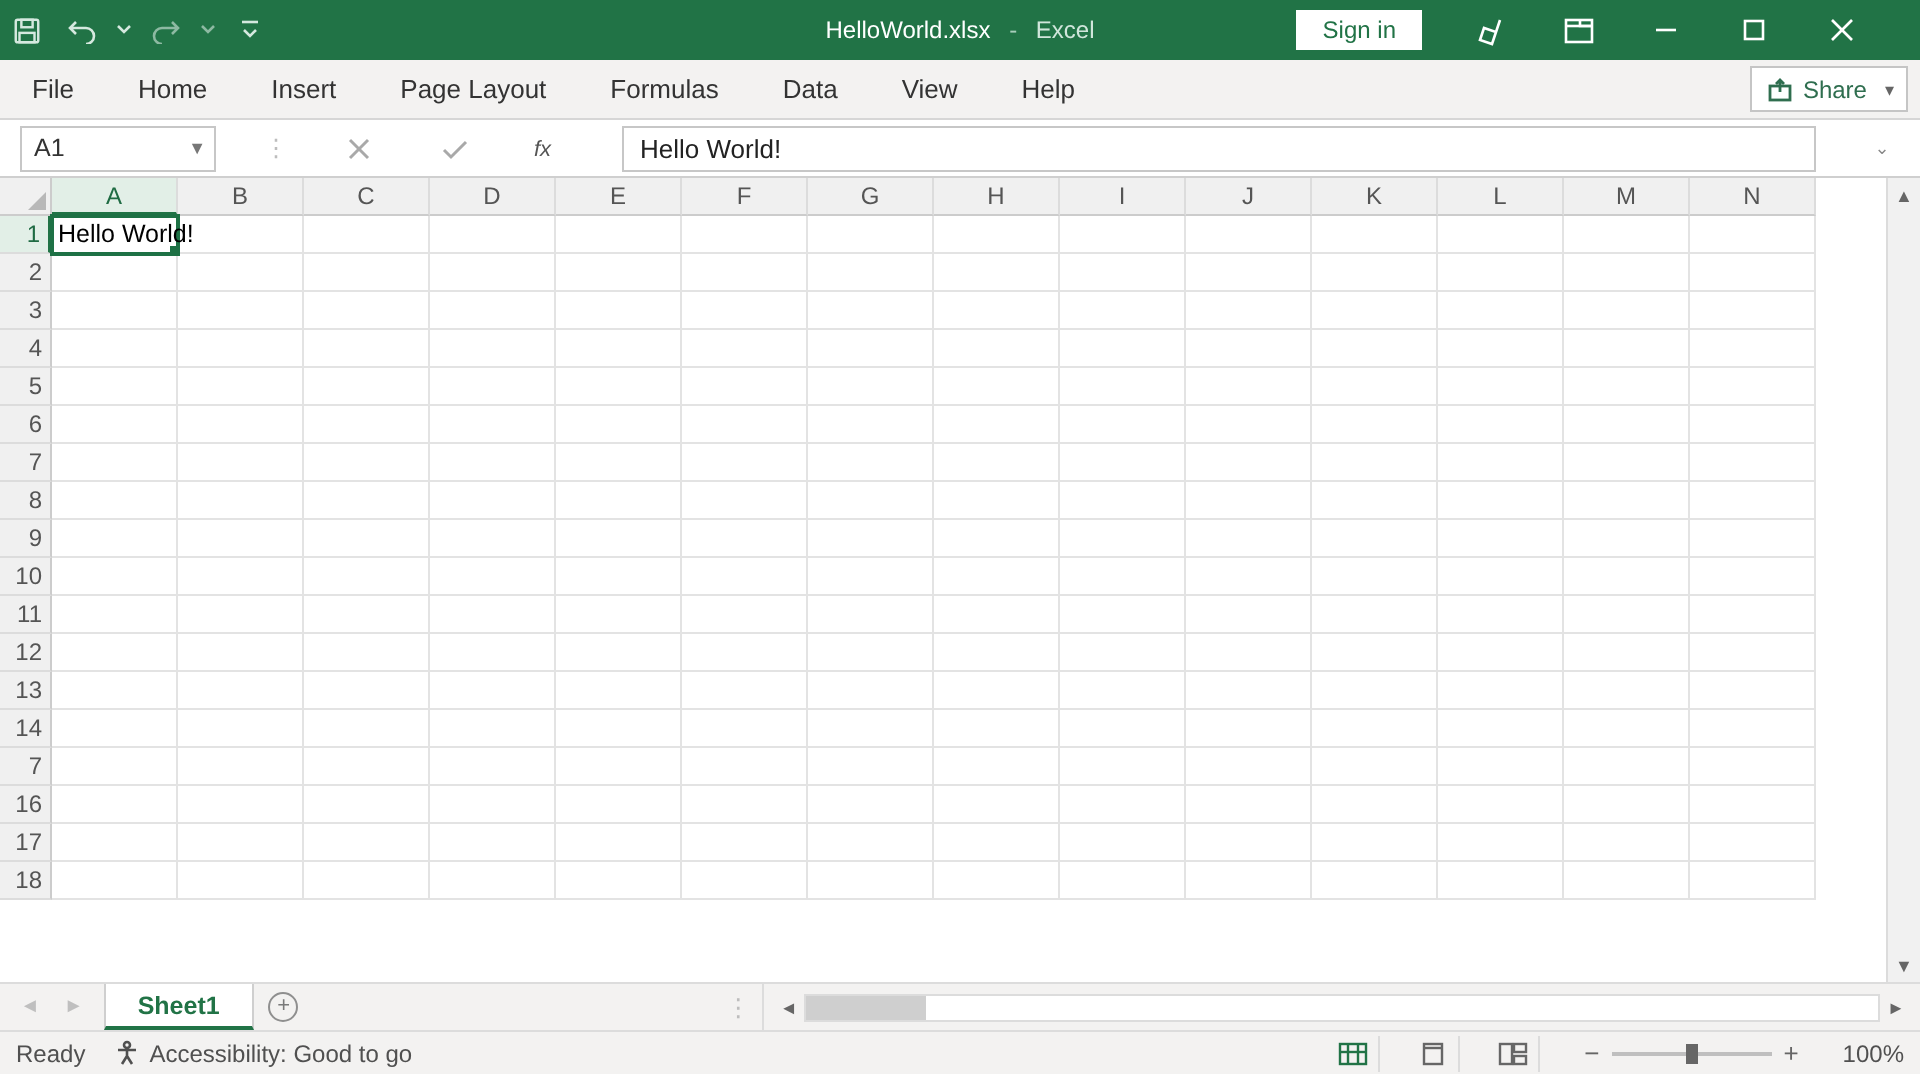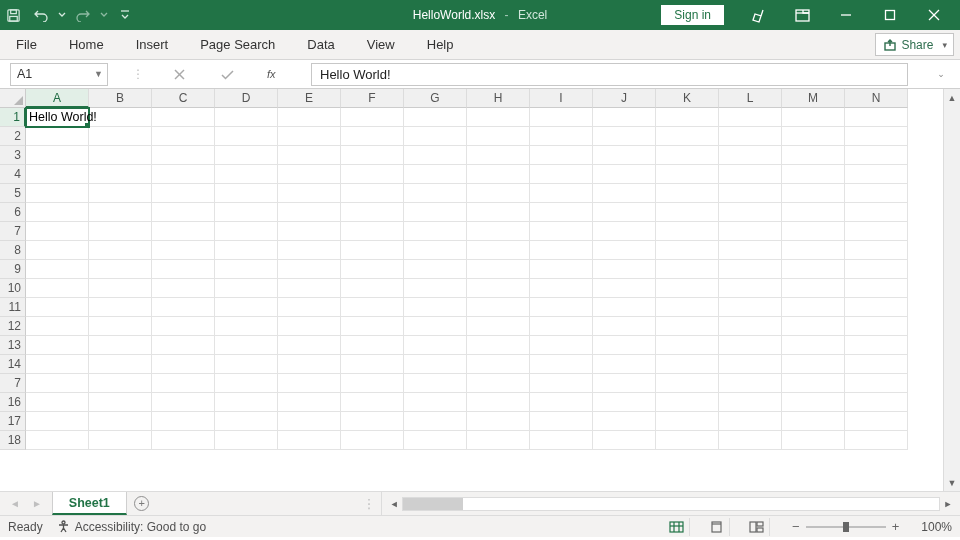--- a/index.html
+++ b/index.html
@@ -18,21 +18,21 @@
   .titlebar-title { position:absolute; left:0; right:0; text-align:center; pointer-events:none; }
   .titlebar-title .fname { color:#fff; }
   .titlebar-title .appsep { color:#a8cdbb; margin:0 6px;}
   .titlebar-title .appname { color:#d0e6db; }
   .tb-search {
     position:absolute; left:360px; top:3px; width:270px; height:24px;
     background:#439e71; border-radius:2px; display:flex; align-items:center;
     padding:0 8px; gap:8px; color:#d5ecdf;
   }
   .tb-search svg{ stroke:#d5ecdf; fill:none; stroke-width:1.5;}
-  .tb-right { position:absolute; right:4px; top:0; height:100%; display:flex; align-items:center; }
+  .tb-right { position:absolute; right:17px; top:0; height:100%; display:flex; align-items:center; }
   .signin-btn {
     background:#fff; color:#217346; height:20px; padding:0 12px;
     font-size:12px; display:flex; align-items:center; border:1px solid #fff;
     margin-right:12px; cursor:pointer;
   }
   .tb-icon { width:44px; height:100%; display:flex; align-items:center; justify-content:center; }
   .tb-icon svg { stroke:#fff; fill:none; stroke-width:1.3; }
 
   
   .ribbon {
@@ -241,21 +241,22 @@
           <line x1="11" y1="1" x2="1" y2="11"></line>
         </svg>
     </div>
   </div>
 </div>
 
 <div class="ribbon">
   <div class="ribbon-tab">File</div>
   <div class="ribbon-tab">Home</div>
   <div class="ribbon-tab">Insert</div>
-  <div class="ribbon-tab">Page Search</div>
+  <div class="ribbon-tab">Page Layout</div>
+  <div class="ribbon-tab">Formulas</div>
   <div class="ribbon-tab">Data</div>
   <div class="ribbon-tab">View</div>
   <div class="ribbon-tab">Help</div>
   <div class="share-btn">
     <svg width="12" height="12" viewBox="0 0 12 12">
         <rect x="1" y="4" width="10" height="7"></rect>
         <path d="M6 7 V1 M4 3 L6 1 L8 3"></path>
       </svg>
     <span>Share</span>
     <span class="share-caret">▾</span>

